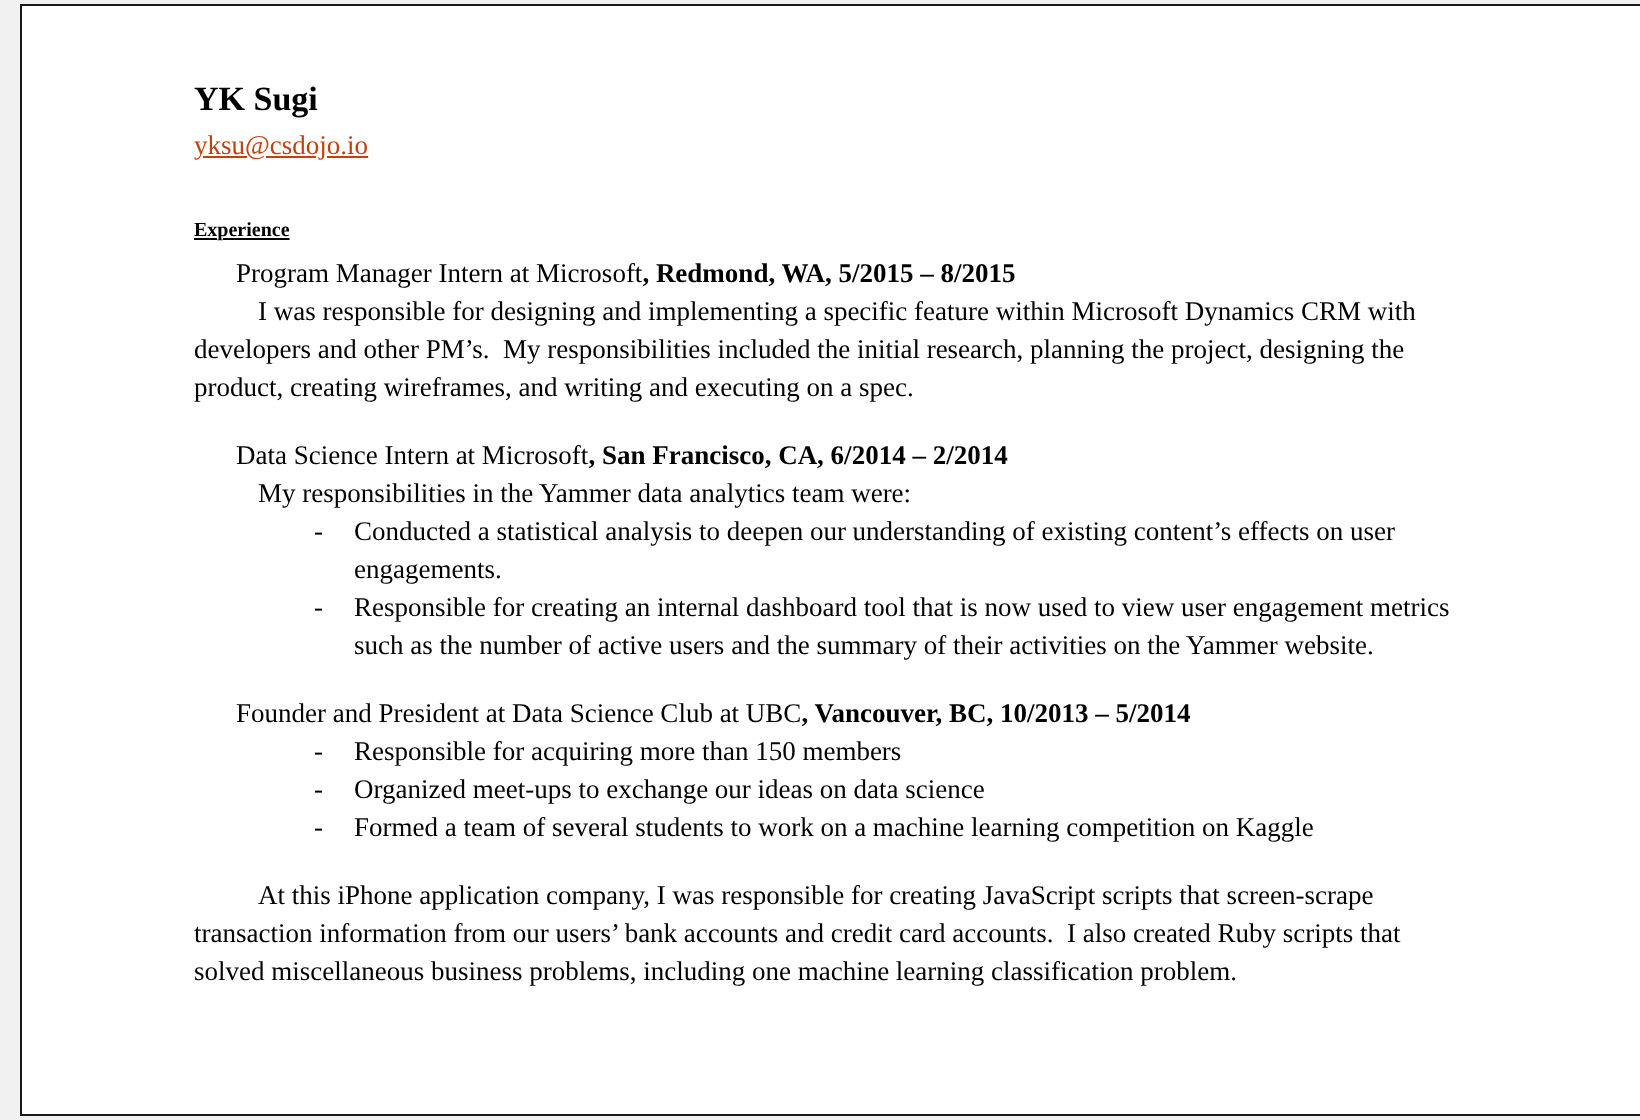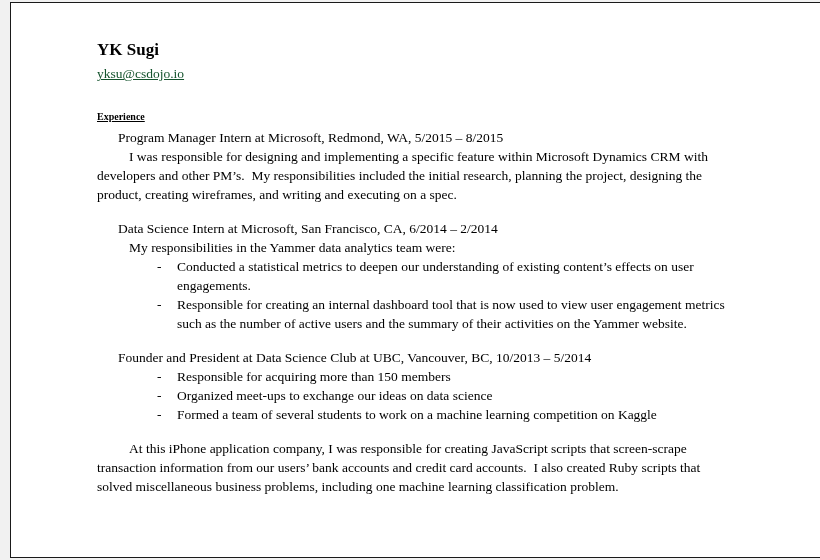--- a/index.html
+++ b/index.html
@@ -25,37 +25,37 @@
   }
   .doc-header { text-align: left; }
   .name {
     font-size: 17px;
     font-weight: bold;
     line-height: 22px;
   }
   .email-line { margin-top: 2px; line-height: 19px; }
   .email {
     font-size: 13.5px;
-    color: #14532d;
+    color: #c2410c;
     text-decoration: underline;
     cursor: pointer;
   }
   .section-heading {
     margin-top: 24px;
     margin-bottom: 2px;
     font-size: 10px;
     font-weight: bold;
     text-decoration: underline;
     line-height: 19px;
   }
   .entries { font-size: 13.5px; line-height: 19px; }
   .entry + .entry { margin-top: 15px; }
   .entry-heading { margin-left: 21px; }
   .entry-title { font-weight: normal; }
-  .entry-meta { font-weight: normal; }
+  .entry-meta { font-weight: bold; }
   .entry-paragraph {
     text-indent: 32px;
     white-space: pre-wrap;
   }
   .bullet {
     margin-left: 60px;
     display: flex;
     align-items: flex-start;
   }
   .bullet-marker { flex: 0 0 20px; }
@@ -80,21 +80,21 @@
     <div class="entry-paragraph">I was responsible for designing and implementing a specific feature within Microsoft Dynamics CRM with developers and other PM’s.  My responsibilities included the initial research, planning the project, designing the product, creating wireframes, and writing and executing on a spec.</div>
 
   </div>
 
   <div class="entry">
     <div class="entry-heading"><span class="entry-title">Data Science Intern at Microsoft</span><span class="entry-meta">, San Francisco, CA, 6/2014 – 2/2014</span></div>
     <div class="entry-paragraph">My responsibilities in the Yammer data analytics team were:</div>
     <div class="entry-bullets">
           <div class="bullet">
             <span class="bullet-marker">-</span>
-            <span class="bullet-text">Conducted a statistical metrics to deepen our understanding of existing content’s effects on user engagements.</span>
+            <span class="bullet-text">Conducted a statistical analysis to deepen our understanding of existing content’s effects on user engagements.</span>
           </div>
           <div class="bullet">
             <span class="bullet-marker">-</span>
             <span class="bullet-text">Responsible for creating an internal dashboard tool that is now used to view user engagement metrics such as the number of active users and the summary of their activities on the Yammer website.</span>
           </div>
         </div>
   </div>
 
   <div class="entry">
     <div class="entry-heading"><span class="entry-title">Founder and President at Data Science Club at UBC</span><span class="entry-meta">, Vancouver, BC, 10/2013 – 5/2014</span></div>

